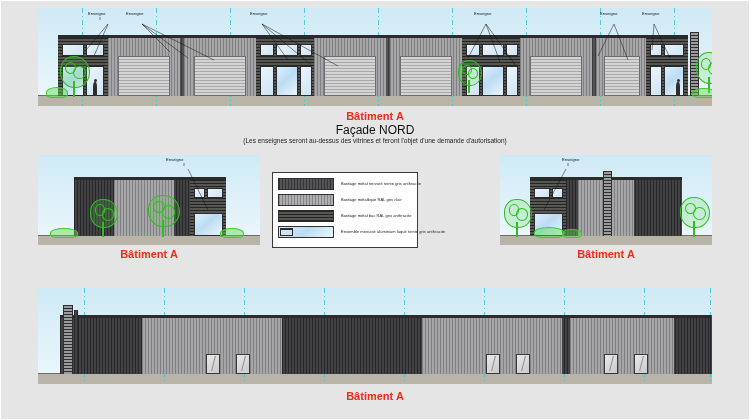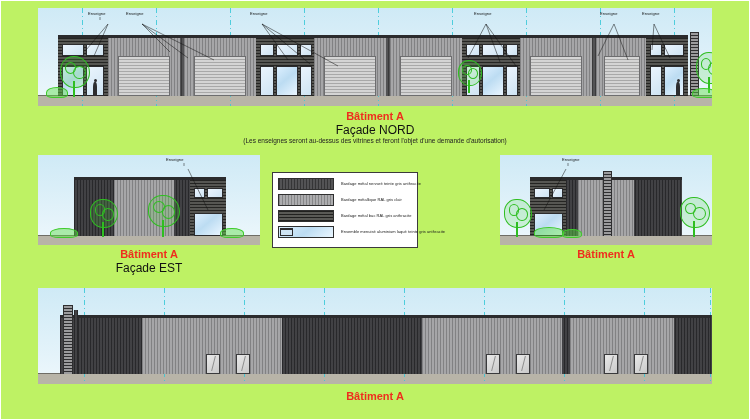--- a/index.html
+++ b/index.html
@@ -4,21 +4,21 @@
 <style>
   html,body{margin:0;padding:0;}
   body{
     width:750px;height:420px;overflow:hidden;
     background:#ffffff;
     font-family:"Liberation Sans", sans-serif;
     position:relative;
   }
   .page{
     position:absolute;inset:0;
-    background:#bef264;
+    background:#e5e5e5;
     box-shadow:inset 0 0 0 1px #ffffff;
   }
   
   .panel{
     position:absolute;
     background:linear-gradient(#cfeaf6 0%, #e4f3fa 70%, #eef8fc 100%);
     overflow:hidden;
   }
   .ground{
     position:absolute;left:0;right:0;bottom:0;
@@ -335,21 +335,20 @@
       <g stroke="#111" stroke-width="0.5" fill="none">
         <path d="M146,11 L146,8"></path>
         <path d="M150,14 L170,55"></path>
       </g>
     </svg>
     <div class="ens-label" style="left:128px;top:2px;">Enseigne</div>
   </div>
 
   <div class="caption" style="left:38px;top:248px;width:222px;">
     <span class="b">Bâtiment A</span>
-    <span class="f">Façade EST</span>
   </div>
 
   <div class="legend" style="left:272px;top:172px;width:146px;height:76px;">
     <div class="row">
       <div class="sw s1"></div>
       <div class="lt">Bardage métal nervuré teinte gris anthracite</div>
     </div>
     <div class="row">
       <div class="sw s2"></div>
       <div class="lt">Bardage métallique RAL gris clair</div>

